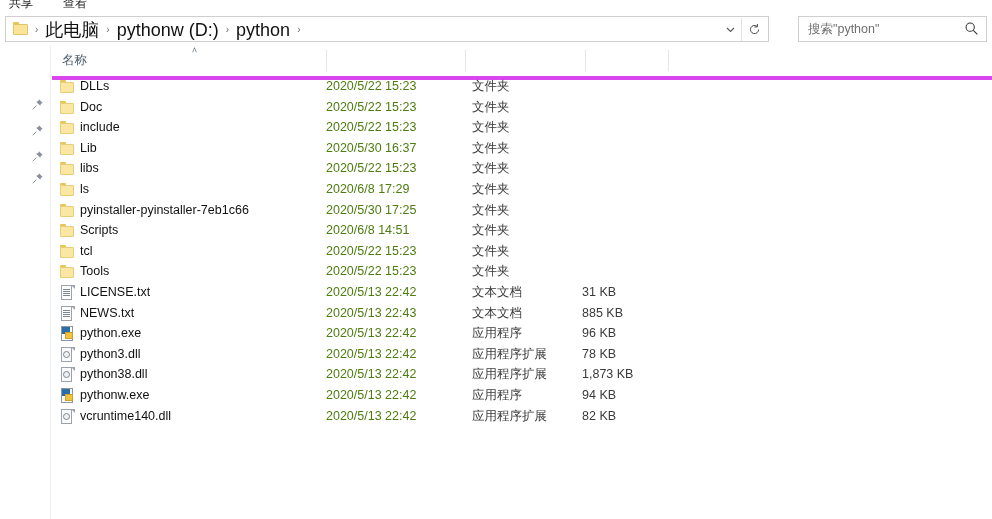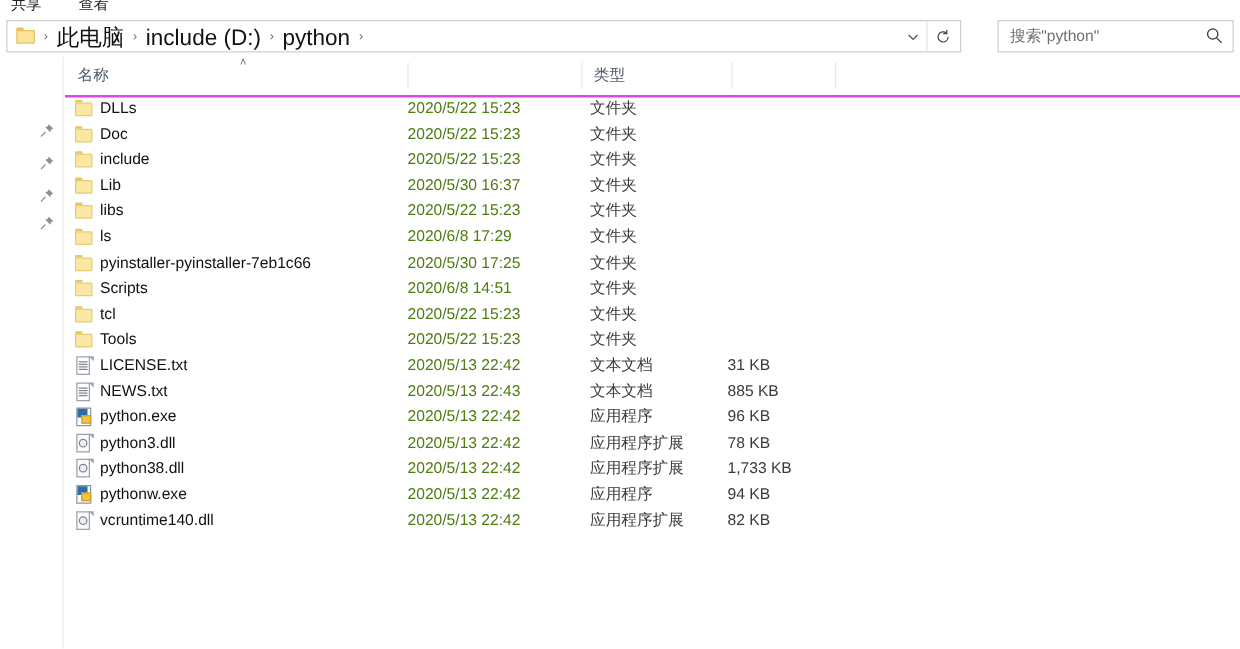--- a/index.html
+++ b/index.html
@@ -152,21 +152,21 @@
     left: 52px; top: 45px;
     width: 940px; height: 474px;
     background: #ffffff;
   }
 
   
   .col-header {
     position: absolute;
     left: 0; top: 0;
     width: 940px; height: 31px;
-    border-bottom: 2px solid #d946ef;
+    border-bottom: 4px solid #d946ef;
   }
   .col-cell {
     position: absolute;
     top: 0;
     height: 31px;
     line-height: 31px;
     font-size: 12.5px;
     color: #4a5a6a;
     padding-left: 10px;
     box-sizing: border-box;
@@ -302,21 +302,21 @@
   <div class="addr-box">
     <div class="crumb-folder-icon">
       <div class="tab"></div>
         <div class="body"></div>
     </div>
 
     <div class="crumbs">
       <span class="crumb-sep">›</span>
       <span class="crumb">此电脑</span>
       <span class="crumb-sep">›</span>
-      <span class="crumb">include (D:)</span>
+      <span class="crumb">pythonw (D:)</span>
       <span class="crumb-sep">›</span>
       <span class="crumb">python</span>
       <span class="crumb-sep">›</span>
     </div>
 
     <div class="addr-dropdown">
       <svg width="11" height="11" viewBox="0 0 11 11" aria-hidden="true">
         <path d="M2 4 L5.5 7.5 L9 4" fill="none" stroke="currentColor" stroke-width="1.1"></path>
       </svg>
     </div>
@@ -367,21 +367,20 @@
   </div>
 </div>
 
 <div class="list-pane">
 
   <div class="col-header">
     <div class="col-cell" style="left:0;width:274px">名称</div>
     <div class="sort-caret" style="left:137px">＾</div>
     <div class="col-div" style="left:274px"></div>
     <div class="col-div" style="left:413px"></div>
-    <div class="col-cell" style="left:413px;width:120px">类型</div>
     <div class="col-div" style="left:533px"></div>
     <div class="col-div" style="left:616px"></div>
   </div>
 
   <div class="rows">
 
     <div class="row">
       <div class="row-icon ic-folder">
           <div class="tab"></div>
           <div class="body"></div>
@@ -547,21 +546,21 @@
 
     <div class="row">
       <div class="row-icon ic-dll">
         <div class="page"></div>
           <div class="fold"></div>
           <div class="gear"></div>
       </div>
       <div class="cell c-name">python38.dll</div>
       <div class="cell c-date">2020/5/13 22:42</div>
       <div class="cell c-type">应用程序扩展</div>
-      <div class="cell c-size">1,733 KB</div>
+      <div class="cell c-size">1,873 KB</div>
     </div>
 
     <div class="row">
       <div class="row-icon ic-exe">
         <div class="page"></div>
           <div class="blue"></div>
           <div class="yellow"></div>
       </div>
       <div class="cell c-name">pythonw.exe</div>
       <div class="cell c-date">2020/5/13 22:42</div>

